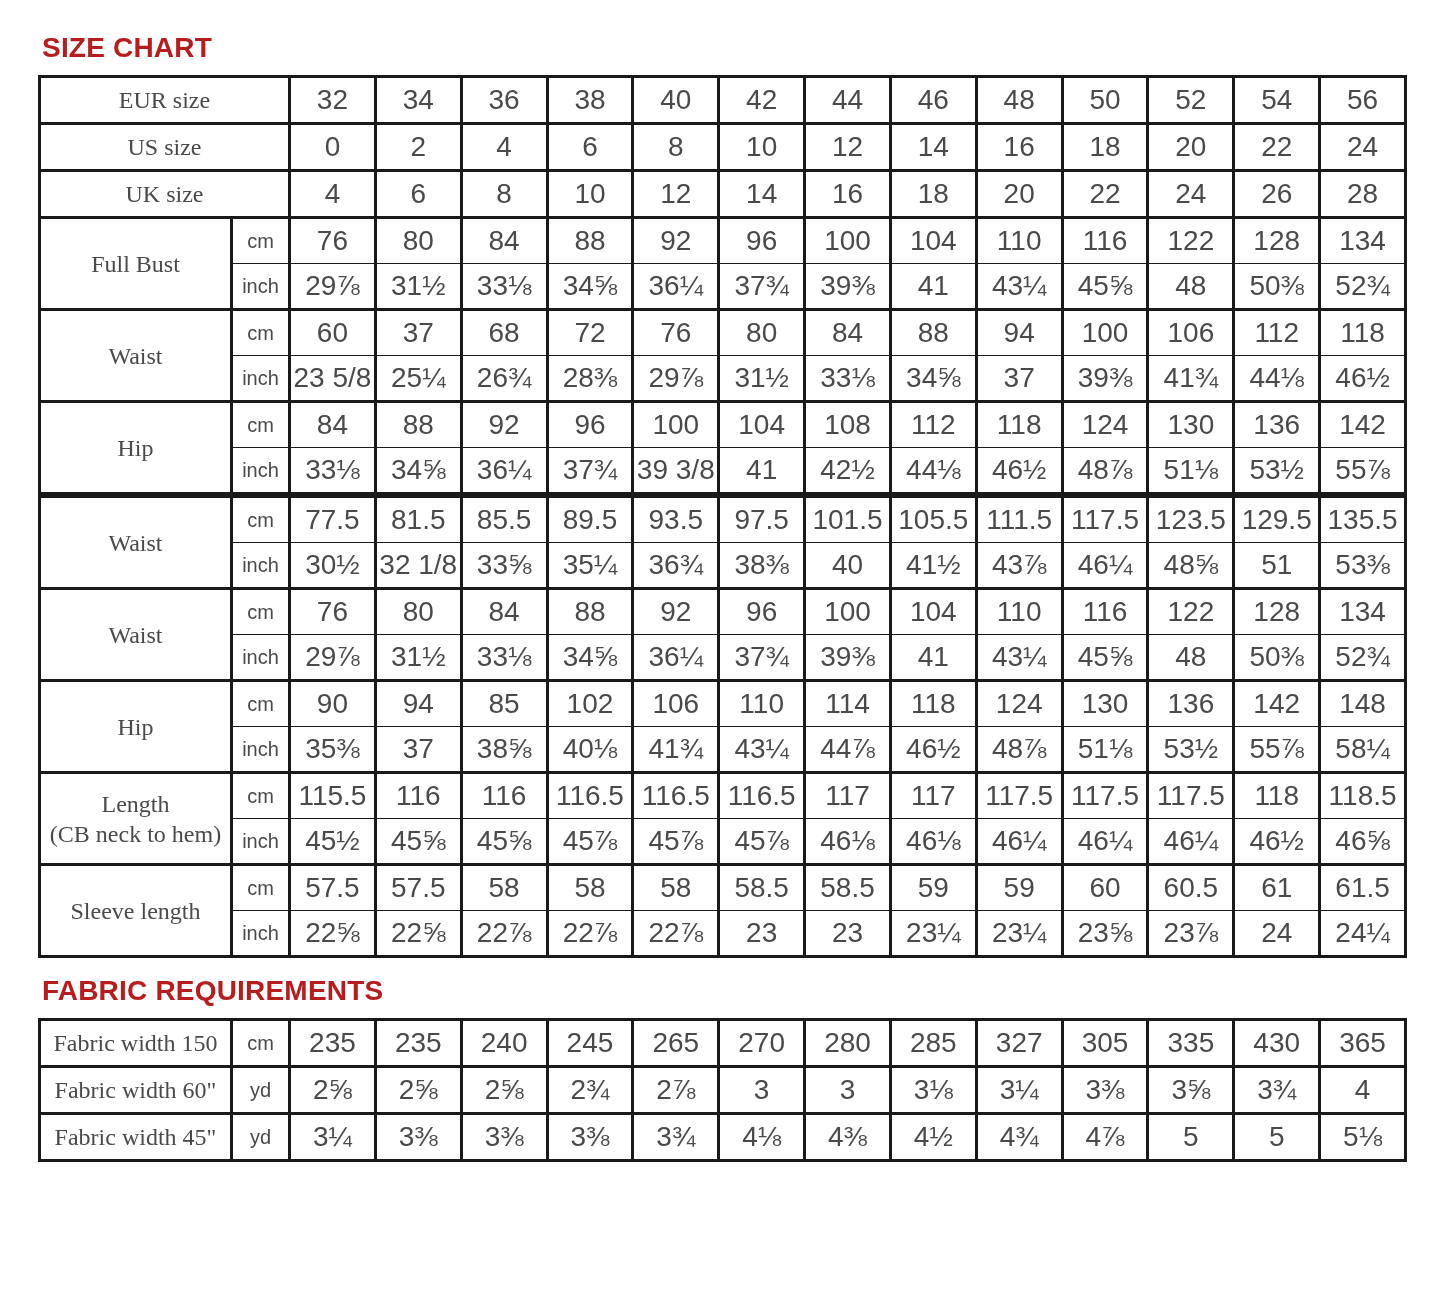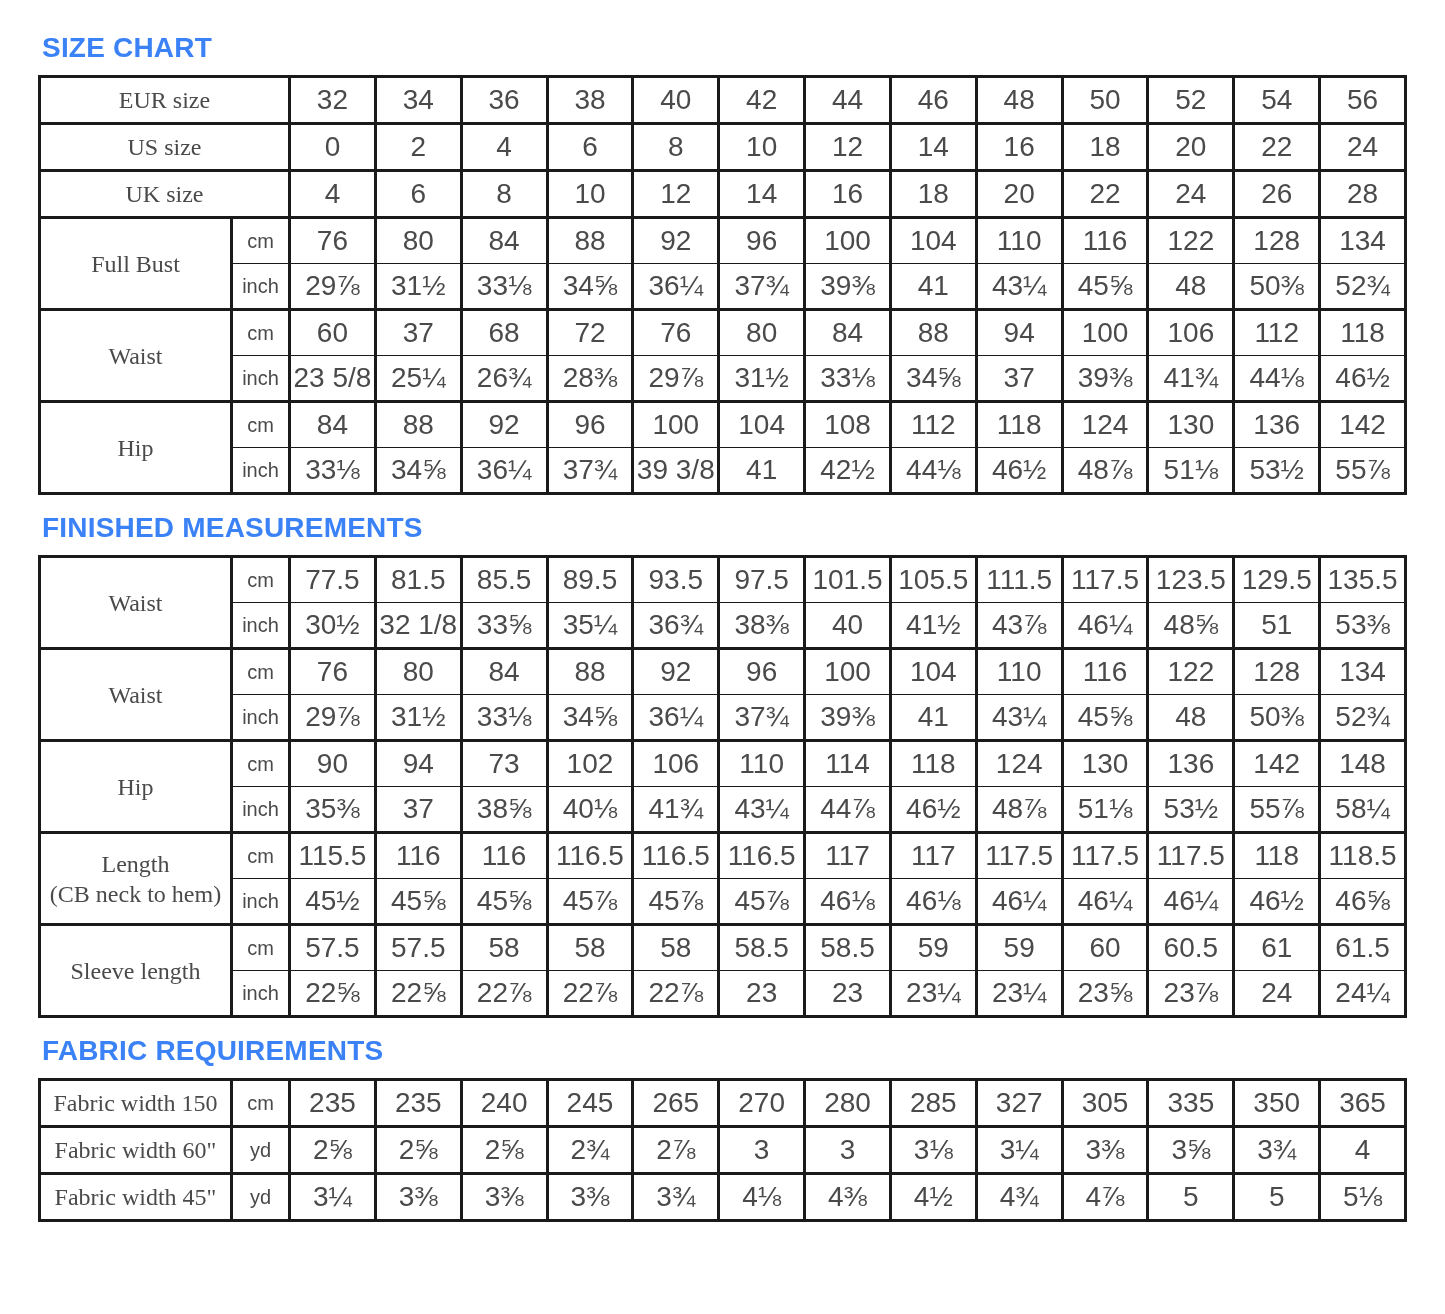--- a/index.html
+++ b/index.html
@@ -9,21 +9,21 @@
     font-family: "Liberation Sans", "DejaVu Sans", sans-serif;
   }
   .page {
     width: 1369px;
     padding: 32px 38px 24px 38px;
     box-sizing: content-box;
   }
   .section-title {
     font-size: 28px;
     font-weight: 700;
-    color: #3b82f6;
+    color: #b91c1c;
     margin: 17px 0 11px 4px;
     letter-spacing: 0.2px;
   }
   .section:first-child .section-title {
     margin-top: 0;
   }
   table.size-table {
     border-collapse: collapse;
     table-layout: fixed;
     width: 100%;
@@ -226,21 +226,20 @@
             <td>48⅞</td>
             <td>51⅛</td>
             <td>53½</td>
             <td>55⅞</td>
           </tr>
         </tbody>
       </table>
   </div>
 
   <div class="section">
-    <div class="section-title">FINISHED MEASUREMENTS</div>
     <table class="size-table">
         <colgroup>
           <col style="width: 192px;">
           <col style="width: 58px;">
           <col>
           <col>
           <col>
           <col>
           <col>
           <col>
@@ -317,21 +316,21 @@
             <td>45⅝</td>
             <td>48</td>
             <td>50⅜</td>
             <td>52¾</td>
           </tr>
           <tr class="grp-main">
             <td class="label" rowspan="2">Hip</td>
             <td class="unit">cm</td>
             <td>90</td>
             <td>94</td>
-            <td>73</td>
+            <td>85</td>
             <td>102</td>
             <td>106</td>
             <td>110</td>
             <td>114</td>
             <td>118</td>
             <td>124</td>
             <td>130</td>
             <td>136</td>
             <td>142</td>
             <td>148</td>
@@ -451,21 +450,21 @@
             <td>235</td>
             <td>240</td>
             <td>245</td>
             <td>265</td>
             <td>270</td>
             <td>280</td>
             <td>285</td>
             <td>327</td>
             <td>305</td>
             <td>335</td>
-            <td>350</td>
+            <td>430</td>
             <td>365</td>
           </tr>
           <tr>
             <td class="label">Fabric width 60"</td>
             <td class="unit">yd</td>
             <td>2⅝</td>
             <td>2⅝</td>
             <td>2⅝</td>
             <td>2¾</td>
             <td>2⅞</td>

